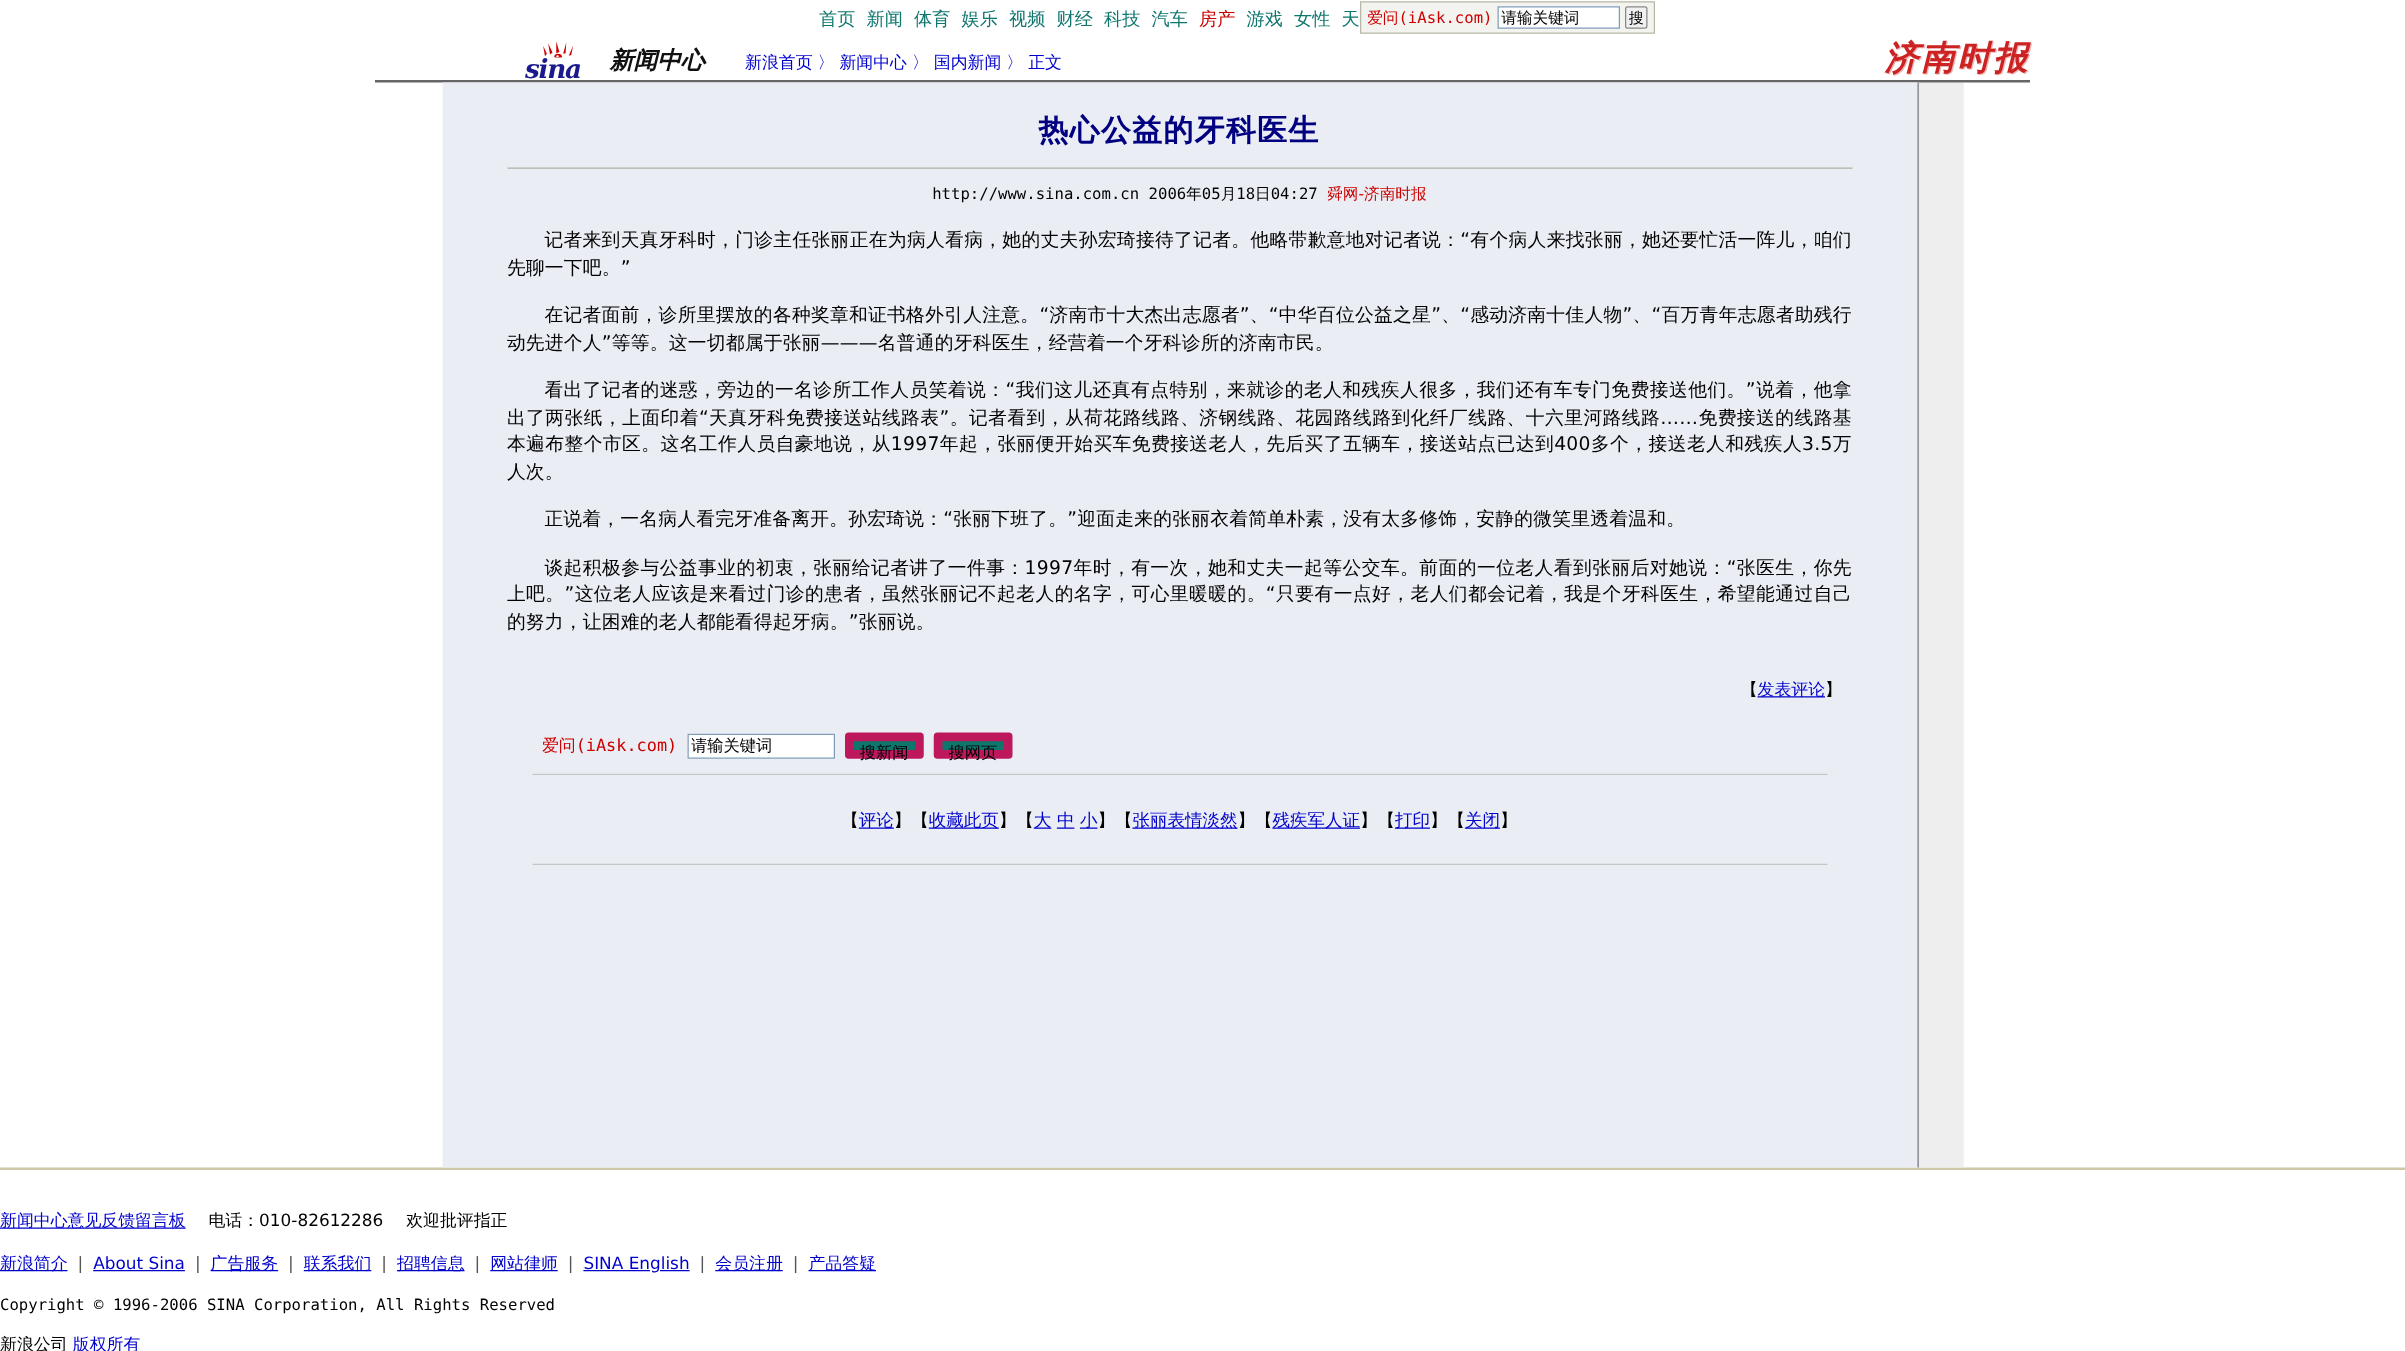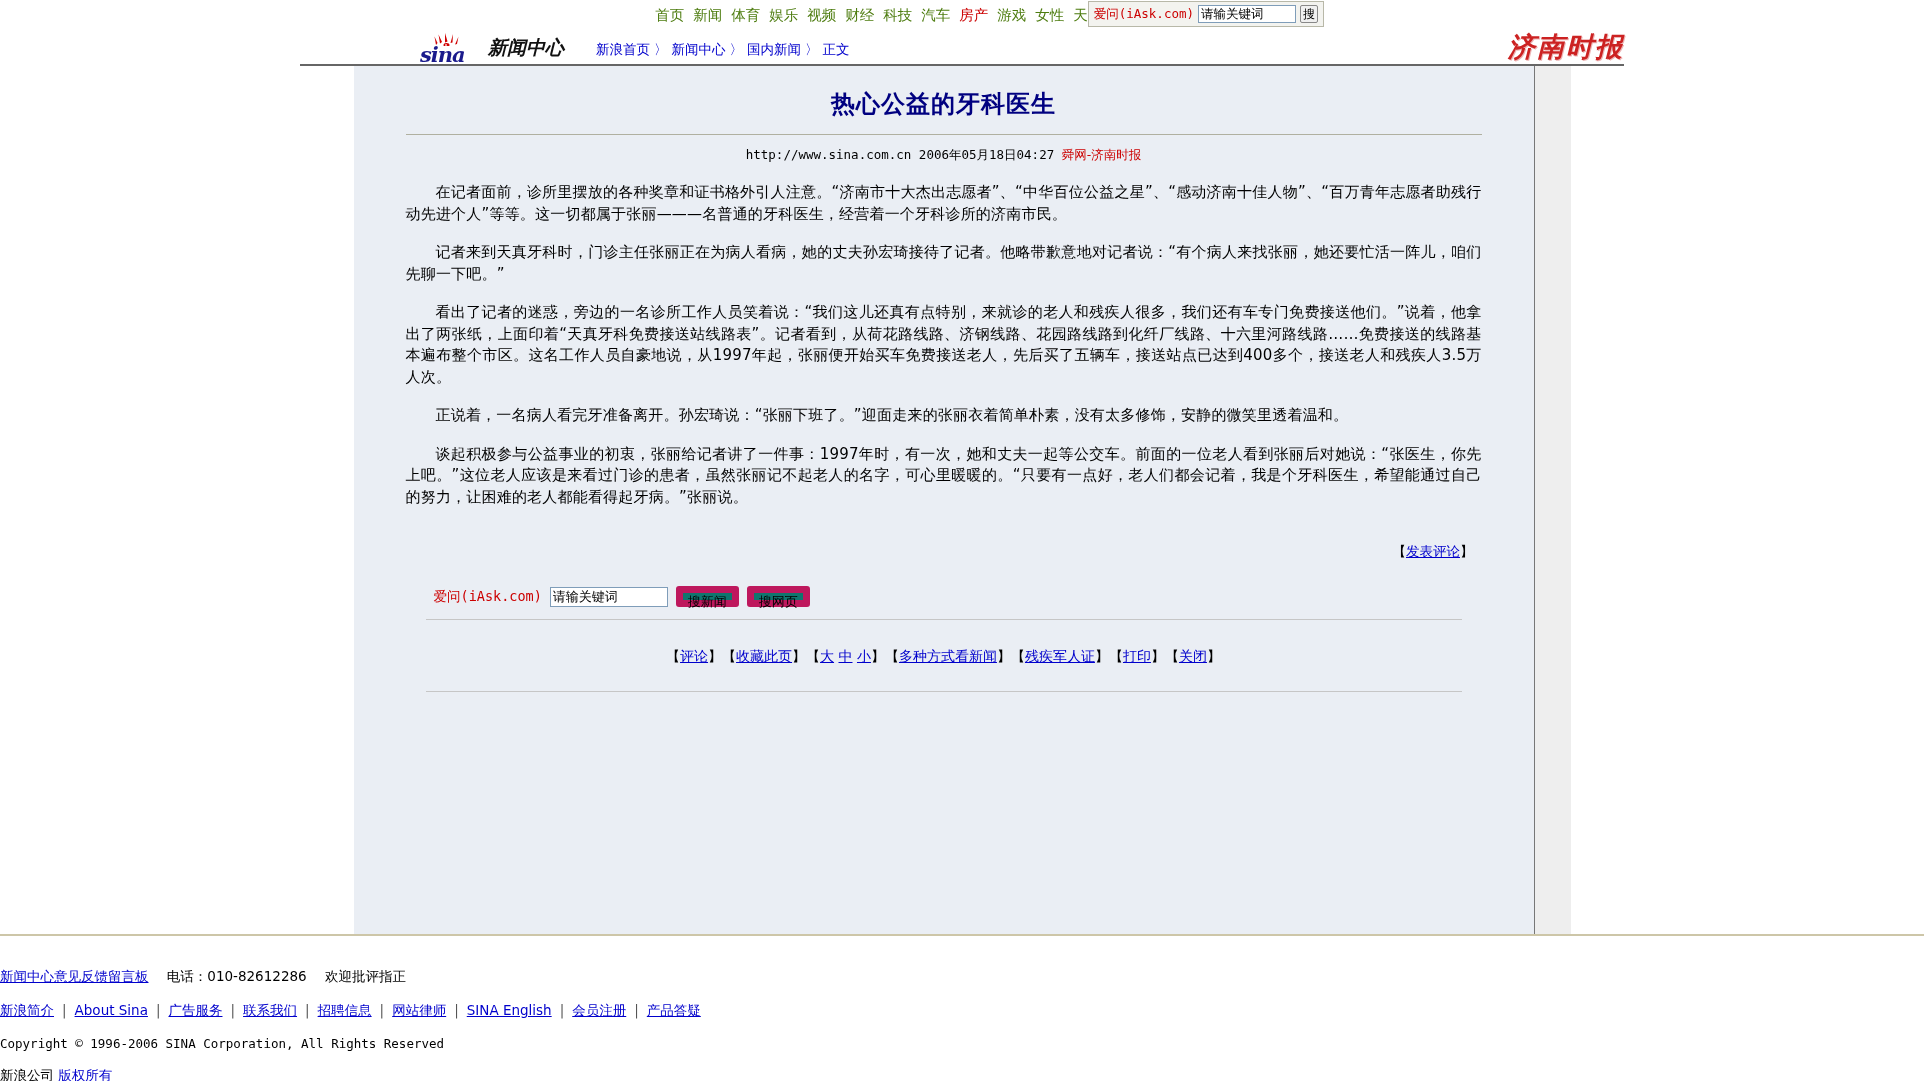--- a/index.html
+++ b/index.html
@@ -30,21 +30,21 @@
     padding-top: 2px;
   }
   .topnav {
     display: flex;
     align-items: center;
     gap: 9px;
     font-size: 14.5px;
     letter-spacing: 0px;
     color: #00008b;
   }
-  .topnav .nitem { color: #4d7c0f; text-decoration: none; white-space: nowrap; }
+  .topnav .nitem { color: #0f766e; text-decoration: none; white-space: nowrap; }
   .topnav .nitem.hot { color: #cc0000; }
   .topnav .nitem.link { color: #0000cc; text-decoration: underline; }
   .topsearch {
     position: absolute;
     right: 600px;
     top: 1px;
     display: flex;
     align-items: center;
     gap: 4px;
     background: #f3f3ef;
@@ -359,41 +359,41 @@
         <div class="title">热心公益的牙科医生</div>
         <hr class="rule-top">
 
         <div class="byline">
           <span>http://www.sina.com.cn</span>
           <span>2006年05月18日04:27</span>
           <span class="src">舜网-济南时报</span>
         </div>
 
         <div class="body-text" id="bodytext">
+            <p>记者来到天真牙科时，门诊主任张丽正在为病人看病，她的丈夫孙宏琦接待了记者。他略带歉意地对记者说：“有个病人来找张丽，她还要忙活一阵儿，咱们先聊一下吧。”</p>
             <p>在记者面前，诊所里摆放的各种奖章和证书格外引人注意。“济南市十大杰出志愿者”、“中华百位公益之星”、“感动济南十佳人物”、“百万青年志愿者助残行动先进个人”等等。这一切都属于张丽———名普通的牙科医生，经营着一个牙科诊所的济南市民。</p>
-            <p>记者来到天真牙科时，门诊主任张丽正在为病人看病，她的丈夫孙宏琦接待了记者。他略带歉意地对记者说：“有个病人来找张丽，她还要忙活一阵儿，咱们先聊一下吧。”</p>
             <p>看出了记者的迷惑，旁边的一名诊所工作人员笑着说：“我们这儿还真有点特别，来就诊的老人和残疾人很多，我们还有车专门免费接送他们。”说着，他拿出了两张纸，上面印着“天真牙科免费接送站线路表”。记者看到，从荷花路线路、济钢线路、花园路线路到化纤厂线路、十六里河路线路……免费接送的线路基本遍布整个市区。这名工作人员自豪地说，从1997年起，张丽便开始买车免费接送老人，先后买了五辆车，接送站点已达到400多个，接送老人和残疾人3.5万人次。</p>
             <p>正说着，一名病人看完牙准备离开。孙宏琦说：“张丽下班了。”迎面走来的张丽衣着简单朴素，没有太多修饰，安静的微笑里透着温和。</p>
             <p>谈起积极参与公益事业的初衷，张丽给记者讲了一件事：1997年时，有一次，她和丈夫一起等公交车。前面的一位老人看到张丽后对她说：“张医生，你先上吧。”这位老人应该是来看过门诊的患者，虽然张丽记不起老人的名字，可心里暖暖的。“只要有一点好，老人们都会记着，我是个牙科医生，希望能通过自己的努力，让困难的老人都能看得起牙病。”张丽说。</p>
           </div>
 
         <div class="comment-link">
           <span>【</span><a href="#">发表评论</a><span>】</span>
         </div>
 
         <div class="searchbox-row">
           <span class="iask-label2">爱问(iAsk.com)</span>
           <input type="text" value="请输关键词" placeholder="请输关键词" style="">
           <button>搜新闻</button>
           <button>搜网页</button>
         </div>
         <hr class="rule-mid">
 
         <div class="tools">
-          <span class="grp">【<a href="#">评论</a>】</span><span class="grp">【<a href="#">收藏此页</a>】</span><span class="grp">【<a href="#">大</a> <a href="#">中</a> <a href="#">小</a>】</span><span class="grp">【<a href="#">多种方式看新闻</a>】</span><span class="grp">【<a href="#">残疾军人证</a>】</span><span class="grp">【<a href="#">打印</a>】</span><span class="grp">【<a href="#">关闭</a>】</span>
+          <span class="grp">【<a href="#">评论</a>】</span><span class="grp">【<a href="#">收藏此页</a>】</span><span class="grp">【<a href="#">大</a> <a href="#">中</a> <a href="#">小</a>】</span><span class="grp">【<a href="#">张丽表情淡然</a>】</span><span class="grp">【<a href="#">残疾军人证</a>】</span><span class="grp">【<a href="#">打印</a>】</span><span class="grp">【<a href="#">关闭</a>】</span>
         </div>
         <hr class="rule-bot">
       </div>
     </div>
     <div class="sideCol"></div>
   </div>
 
   <hr class="footsep">
 
   <div class="footer">

